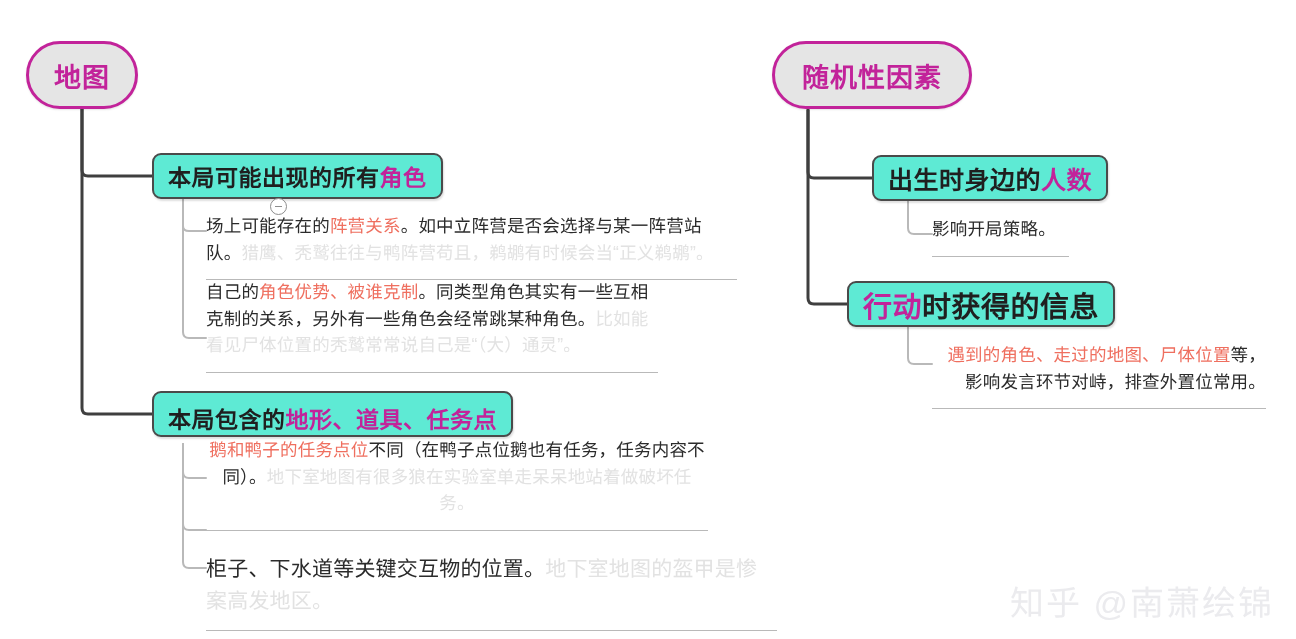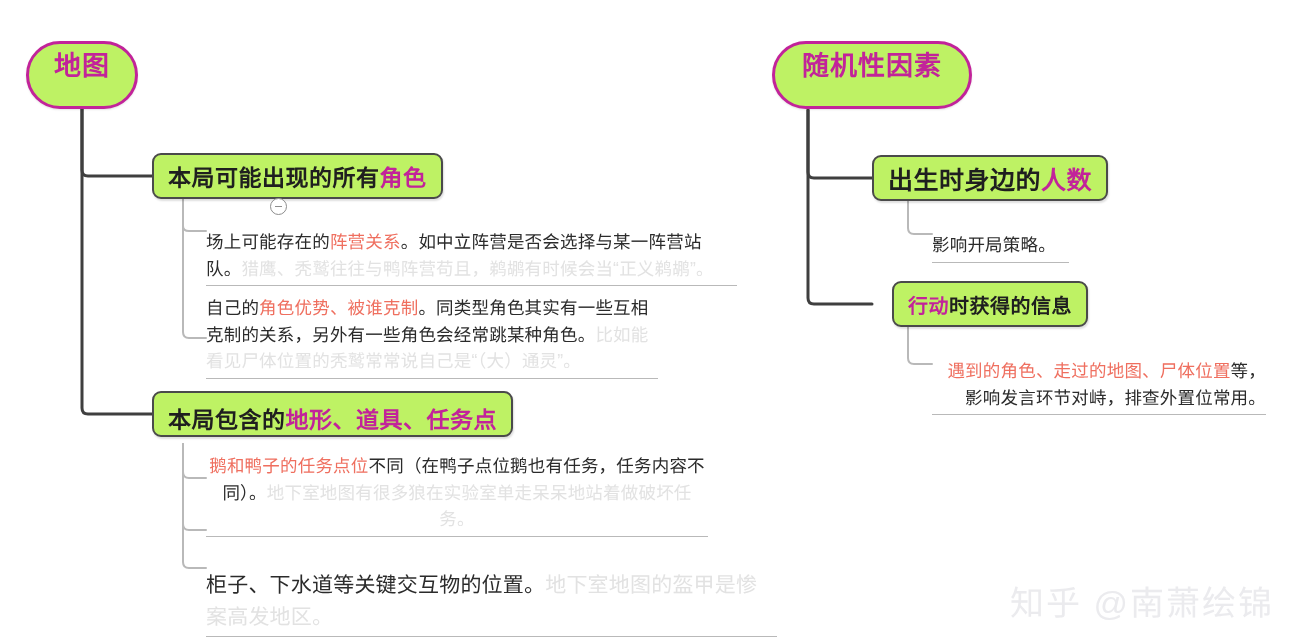--- a/index.html
+++ b/index.html
@@ -28,36 +28,37 @@
     top: 0;
     width: 1296px;
     height: 639px;
     pointer-events: none;
   }
 
   
   .root-node {
     position: absolute;
     box-sizing: border-box;
-    background: #bef264;
+    background: #e5e5e5;
     border: 3px solid #c2239a;
     border-radius: 44px;
     display: flex;
+    align-items: center;
     justify-content: center;
     color: #c2239a;
     font-weight: 700;
     letter-spacing: 1px;
     box-shadow: 0 1px 2px rgba(0,0,0,.10);
   }
 
   
   .branch-node {
     position: absolute;
     box-sizing: border-box;
-    background: #bef264;
+    background: #5eead4;
     border: 2px solid #4a4a4a;
     border-radius: 9px;
     display: flex;
     align-items: center;
     padding: 0 14px;
     font-weight: 700;
     color: #1f1f1f;
     letter-spacing: .5px;
     box-shadow: 1px 2px 2px rgba(0,0,0,.13);
     white-space: nowrap;
@@ -85,24 +86,23 @@
     background: #8d8d8d;
   }
 
   
   .leaf {
     position: absolute;
     box-sizing: border-box;
     color: #2b2b2b;
     line-height: 1.52;
     letter-spacing: .2px;
-    padding-bottom: 3px;
+    padding-bottom: 13px;
     border-bottom: 1.3px solid #b9b9b9;
     white-space: normal;
-    margin-top: 16px;
   }
   .leaf .hl { color: #ef6f5f; }
   .leaf .fade { color: #e2e2e2; }
 
   
   .watermark {
     position: absolute;
     right: 22px;
     bottom: 14px;
     font-size: 34px;
@@ -160,21 +160,21 @@
   <div class="branch-node" style="left:152px; top:391px; height:46px; font-size:23px;align-items:flex-end;">
     <span>本局包含的</span>
       <span class="hl">地形、道具、任务点</span>
   </div>
 
   <div class="branch-node" style="left:872px; top:155px; height:46px; font-size:25px;">
     <span>出生时身边的</span>
       <span class="hl">人数</span>
   </div>
 
-  <div class="branch-node" style="left:892px; top:281px; height:46px; font-size:20px;justify-content:space-between;">
+  <div class="branch-node" style="left:847px; top:281px; height:46px; font-size:29px;justify-content:space-between;">
     <span class="hl">行动</span>
       <span>时获得的信息</span>
   </div>
 
   <div class="collapse-toggle" style="left:270px; top:198px;"></div>
 
   <div class="leaf" style="left:206px; top:213px; width:531px; font-size:17.5px;">
     <span>场上可能存在的</span><span class="hl">阵营关系</span><span>。如中立阵营是否会选择与某一阵营站队。</span><span class="fade">猎鹰、秃鹫往往与鸭阵营苟且，鹈鹕有时候会当“正义鹈鹕”。</span>
   </div>
 

